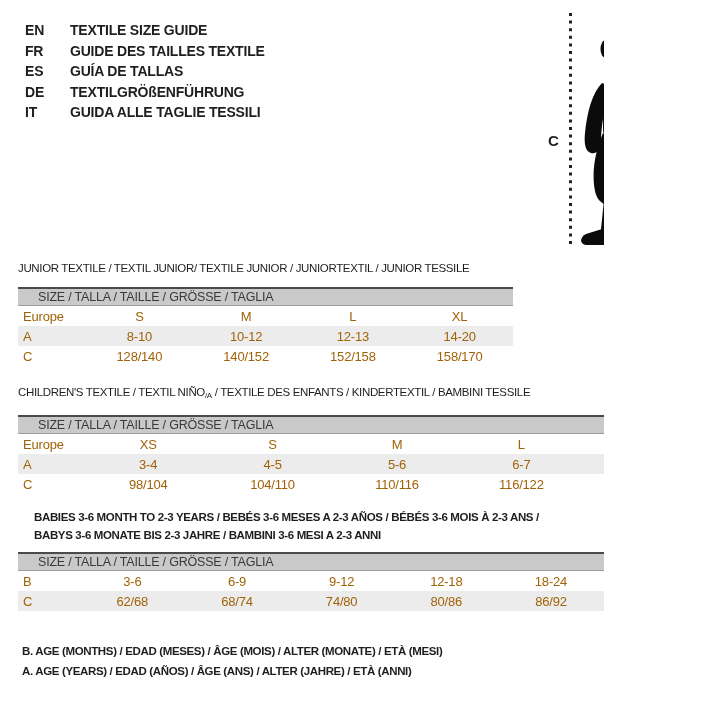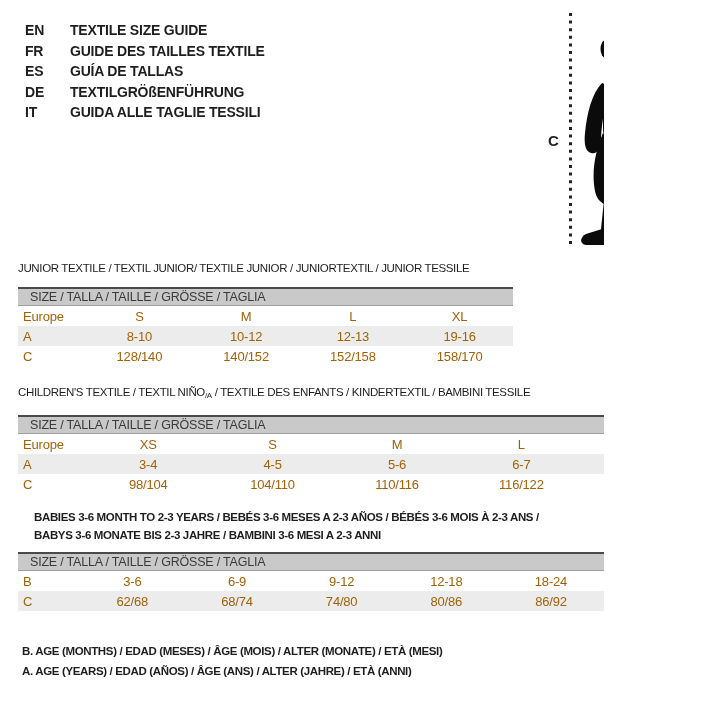--- a/index.html
+++ b/index.html
@@ -24,21 +24,21 @@
   .section{position:absolute;}
   .sec-junior{left:18px;top:261px;width:495px;}
   .sec-children{left:18px;top:385px;width:690px;}
   .sec-babies{left:18px;top:508px;width:690px;}
   .sec-title{font-weight:normal;font-size:11.5px;letter-spacing:-0.35px;white-space:nowrap;line-height:14px;}
   .sec-title .sub{font-size:8px;vertical-align:-2px;}
   .title-line{font-weight:bold;font-size:11.5px;letter-spacing:-0.35px;white-space:nowrap;margin-left:16px;line-height:18px;}
   .band{
     margin-top:12px;background:var(--band-bg);border-top:2px solid var(--band-top);
     border-bottom:1px solid var(--band-rule);height:16px;line-height:16px;
-    font-size:12.5px;letter-spacing:-0.2px;padding-left:12px;color:#3a3a3a;
+    font-size:12.5px;letter-spacing:-0.2px;padding-left:20px;color:#3a3a3a;
   }
   .sec-babies .band{margin-top:8px;}
   table{width:100%;border-collapse:collapse;table-layout:fixed;}
   td{height:20px;font-size:13px;letter-spacing:-0.2px;padding:0;text-align:center;color:#a16207;}
   td.lbl{text-align:left;padding-left:5px;}
   tbody tr:nth-child(2){background:var(--row-alt);}
   
   .footer{position:absolute;left:22px;top:641px;}
   .foot-line{font-weight:bold;font-size:11.5px;letter-spacing:-0.35px;line-height:20px;white-space:nowrap;}
 </style>
@@ -106,21 +106,21 @@
           <td>S</td>
           <td>M</td>
           <td>L</td>
           <td>XL</td>
         </tr>
         <tr>
           <td class="lbl">A</td>
           <td>8-10</td>
           <td>10-12</td>
           <td>12-13</td>
-          <td>19-16</td>
+          <td>14-20</td>
         </tr>
         <tr>
           <td class="lbl">C</td>
           <td>128/140</td>
           <td>140/152</td>
           <td>152/158</td>
           <td>158/170</td>
         </tr>
       </tbody>
     </table>

